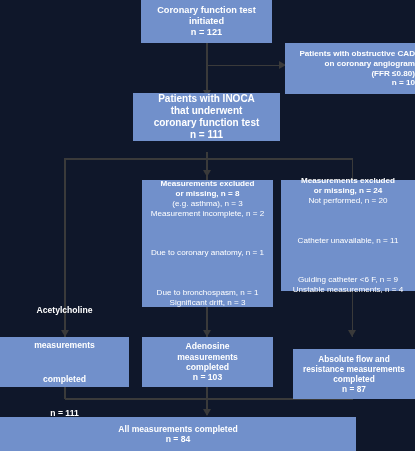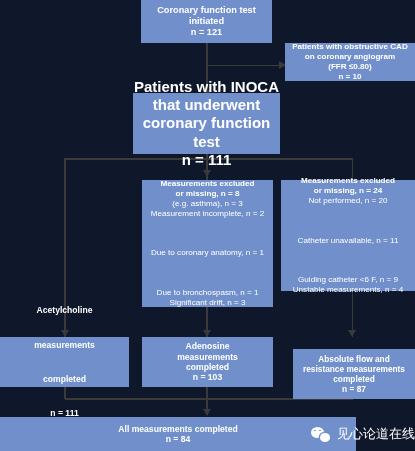--- a/index.html
+++ b/index.html
@@ -109,28 +109,28 @@
   <div class="vline" style="left:351.8px;top:387px;height:12px;"></div>
   <div class="vline" style="left:206.2px;top:387px;height:28px;"></div>
   <div class="arrow-d" style="left:202.5px;top:409px;"></div>
 
   <div class="box b" style="left:141px;top:0px;width:131px;height:43px;font-size:9.2px;">
     <span class="ln">Coronary function test</span>
     <span class="ln">initiated</span>
     <span class="ln">n = 121</span>
   </div>
 
-  <div class="box b" style="left:285px;top:43px;width:130px;height:38px;font-size:8.1px;">
+  <div class="box b" style="left:285px;top:43px;width:130px;height:51px;font-size:8.1px;text-align:right;">
     <span class="ln">Patients with obstructive CAD</span>
     <span class="ln">on coronary angiogram</span>
     <span class="ln">(FFR ≤0.80)</span>
     <span class="ln">n = 10</span>
   </div>
 
-  <div class="box b" style="left:133px;top:93px;width:147px;height:61px;font-size:15px;">
+  <div class="box b" style="left:133px;top:93px;width:147px;height:48px;font-size:10px;">
     <span class="ln">Patients with INOCA</span>
     <span class="ln">that underwent</span>
     <span class="ln">coronary function test</span>
     <span class="ln">n = 111</span>
   </div>
 
   <div class="box" style="left:142px;top:180px;width:131px;height:127px;font-size:8.1px;">
     <span class="ln b">Measurements excluded</span>
     <span class="ln b">or missing, n = 8</span>
     <span class="gap"></span>
@@ -173,23 +173,14 @@
     <span class="ln">resistance measurements</span>
     <span class="ln">completed</span>
     <span class="ln">n = 87</span>
   </div>
 
   <div class="box b" style="left:0px;top:417px;width:356px;height:34px;font-size:8.6px;">
     <span class="ln">All measurements completed</span>
     <span class="ln">n = 84</span>
   </div>
 
-  <div id="watermark" style="left:311px;top:425px;">
-    <span class="wechat">
-      <span class="bub1"></span>
-      <span class="d" style="left:3.3px;top:3px;"></span>
-      <span class="d" style="left:8px;top:3px;"></span>
-      <span class="bub2"></span>
-    </span>
-    <span>见心论道在线</span>
-  </div>
 
 </div>
 
 </body></html>

